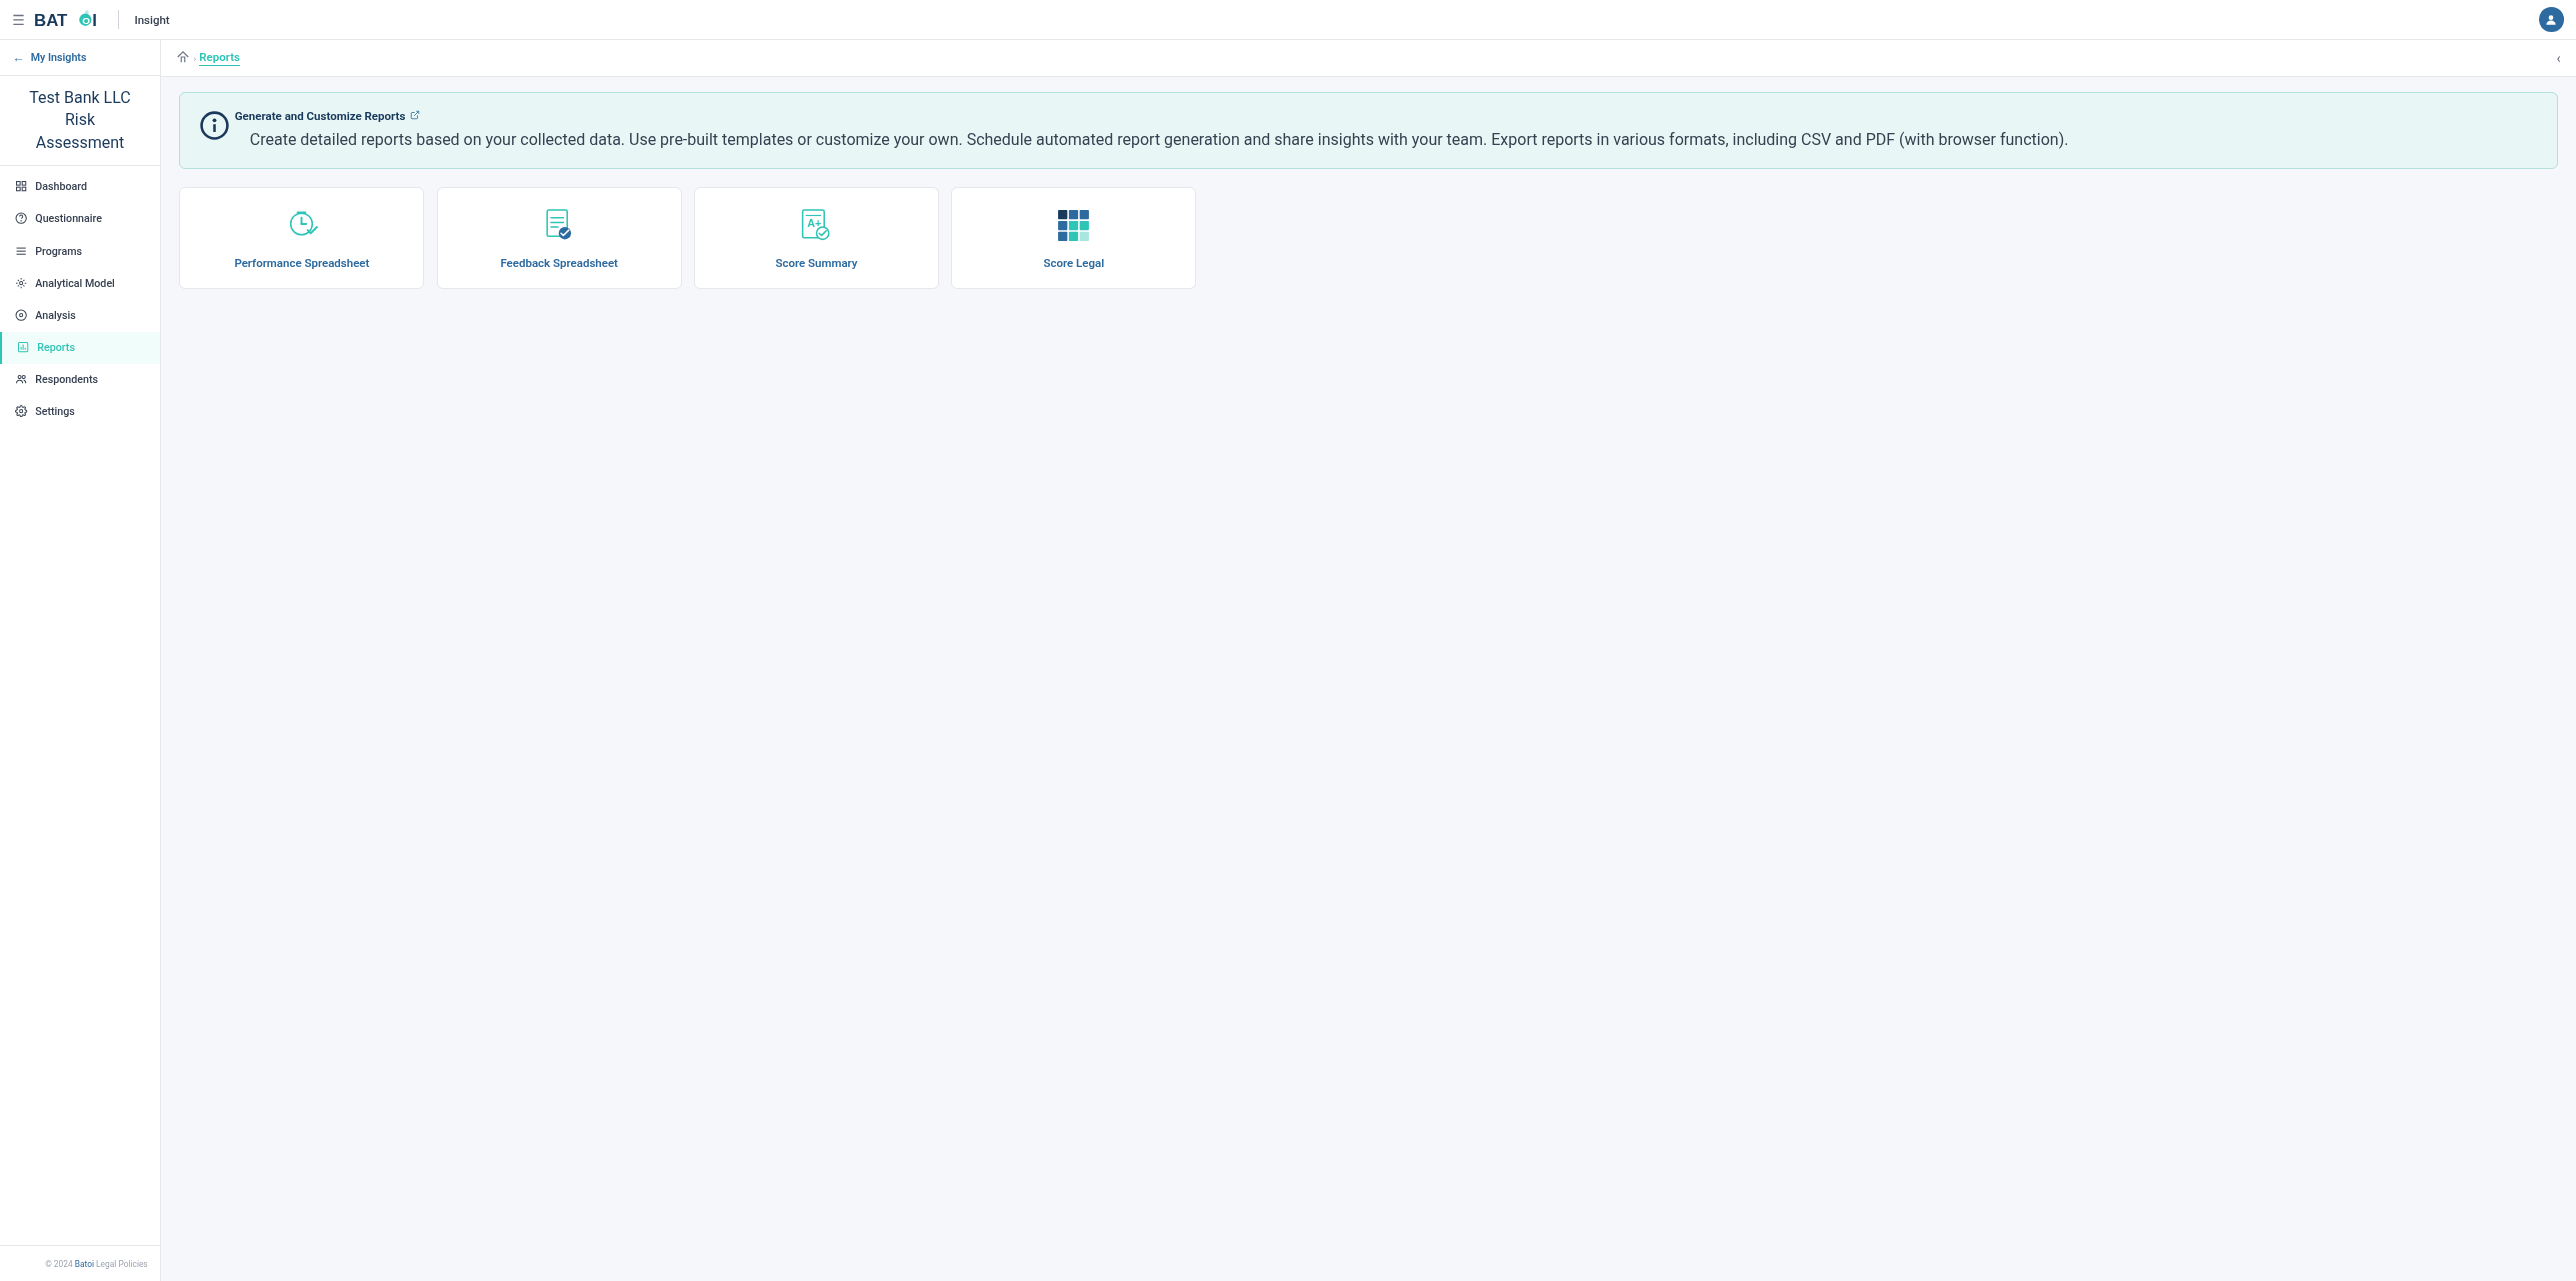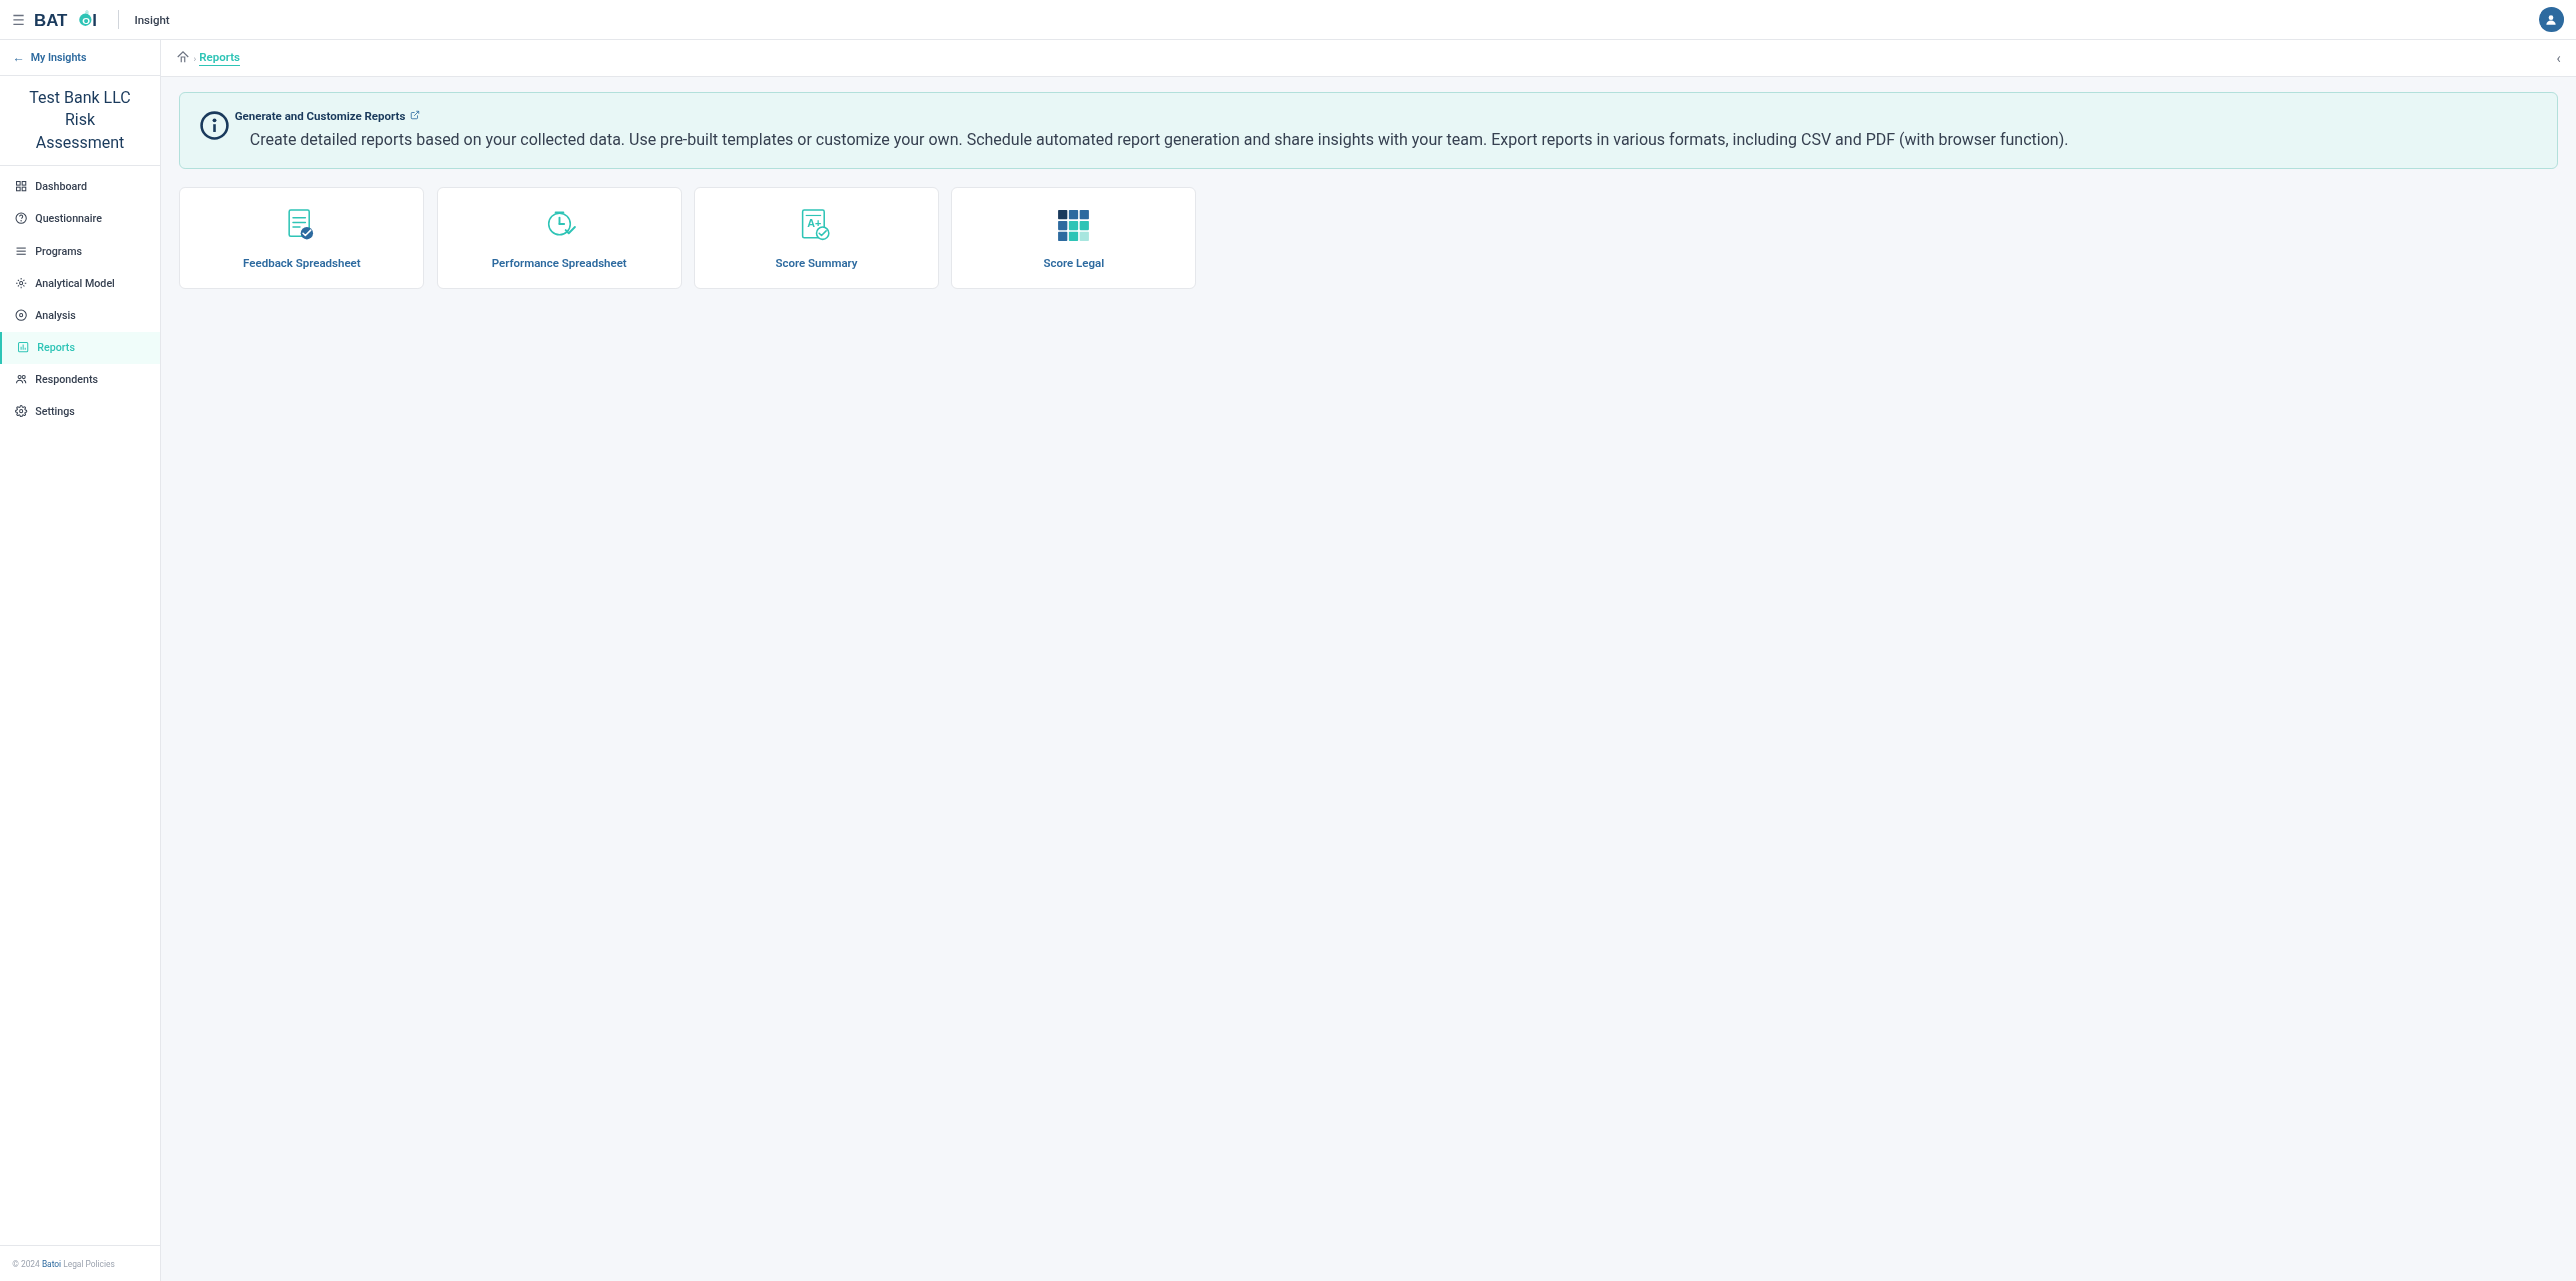--- a/index.html
+++ b/index.html
@@ -35,21 +35,21 @@
     }
     .sidebar-org-name { font-size: 16px; font-weight: 400; color: #1a3a5c; line-height: 1.4; }
     .sidebar-nav { padding: 6.1px 0; flex: 1; }
     .sidebar-item {
       display: flex; align-items: flex-start; gap: 7.7px; padding: 8.4px 15.3px;
       color: #374151; font-size: 10.7px; font-weight: 500; cursor: pointer;
       transition: background 0.15s;
     }
     .sidebar-item.active { color: #2ec4b6; border-left: 2.3px solid #2ec4b6; background: #f0fdfa; }
     .sidebar-item .icon { font-size: 12.3px; flex-shrink: 0; }
-    .sidebar-footer { padding: 12.3px; border-top: 0.8px solid #e5e7eb; font-size: 8.4px; color: #9ca3af; text-align: left; }
+    .sidebar-footer { padding: 12.3px; border-top: 0.8px solid #e5e7eb; font-size: 8.4px; color: #9ca3af; text-align: right; }
     .sidebar-footer a { color: #2d6a9f; text-decoration: none; }
 
     
     .main { flex: 1; display: flex; flex-direction: column; overflow: hidden; }
 
     
     .breadcrumb-bar {
       display: flex; align-items: center; background: #fff; border-bottom: 0.8px solid #e5e7eb;
       padding: 0 15.3px; height: 37px; flex-shrink: 0; justify-content: space-between;
     }
@@ -263,70 +263,70 @@
           </div>
           <div class="info-desc">Create detailed reports based on your collected data. Use pre-built templates or customize your own. Schedule automated report generation and share insights with your team. Export reports in various formats, including CSV and PDF (with browser function).</div>
         </div>
       </div>
 
       <div class="cards-grid">
 
         <div class="report-card">
           <span>
             <svg width="37" height="37" viewBox="0 0 48 48" fill="none">
+              <circle cx="24" cy="22" r="14" stroke="#2ec4b6" stroke-width="2" fill="none"></circle>
+
+              <line x1="24" y1="14" x2="24" y2="22" stroke="#2ec4b6" stroke-width="2.5" stroke-linecap="round"></line>
+              <line x1="24" y1="22" x2="30" y2="22" stroke="#2ec4b6" stroke-width="2.5" stroke-linecap="round"></line>
+
+              <line x1="19" y1="7" x2="29" y2="7" stroke="#2ec4b6" stroke-width="2.5" stroke-linecap="round"></line>
+
+              <path d="M32 30 l4 4 l8-8" stroke="#2ec4b6" stroke-width="2.5" fill="none" stroke-linecap="round" stroke-linejoin="round"></path>
+            </svg>
+          </span>
+          <span class="report-card-label">Performance Spreadsheet</span>
+        </div>
+
+        <div class="report-card">
+          <span>
+            <svg width="37" height="37" viewBox="0 0 48 48" fill="none">
 
               <rect x="8" y="4" width="26" height="34" rx="2" stroke="#2ec4b6" stroke-width="2" fill="none"></rect>
 
               <line x1="13" y1="14" x2="29" y2="14" stroke="#2ec4b6" stroke-width="2" stroke-linecap="round"></line>
               <line x1="13" y1="20" x2="29" y2="20" stroke="#2ec4b6" stroke-width="2" stroke-linecap="round"></line>
               <line x1="13" y1="26" x2="22" y2="26" stroke="#2ec4b6" stroke-width="2" stroke-linecap="round"></line>
 
               <circle cx="31" cy="34" r="8" fill="#2d6a9f"></circle>
               <path d="M26 34 l3 3 l7-7" stroke="#fff" stroke-width="2" fill="none" stroke-linecap="round" stroke-linejoin="round"></path>
             </svg>
           </span>
           <span class="report-card-label">Feedback Spreadsheet</span>
         </div>
 
         <div class="report-card">
           <span>
             <svg width="37" height="37" viewBox="0 0 48 48" fill="none">
-              <circle cx="24" cy="22" r="14" stroke="#2ec4b6" stroke-width="2" fill="none"></circle>
-
-              <line x1="24" y1="14" x2="24" y2="22" stroke="#2ec4b6" stroke-width="2.5" stroke-linecap="round"></line>
-              <line x1="24" y1="22" x2="30" y2="22" stroke="#2ec4b6" stroke-width="2.5" stroke-linecap="round"></line>
-
-              <line x1="19" y1="7" x2="29" y2="7" stroke="#2ec4b6" stroke-width="2.5" stroke-linecap="round"></line>
-
-              <path d="M32 30 l4 4 l8-8" stroke="#2ec4b6" stroke-width="2.5" fill="none" stroke-linecap="round" stroke-linejoin="round"></path>
+
+              <rect x="6" y="4" width="28" height="36" rx="2" stroke="#2ec4b6" stroke-width="2" fill="none"></rect>
+              <text x="12" y="26" font-size="14" font-weight="700" fill="#2ec4b6" font-family="Arial">A+</text>
+
+              <circle cx="32" cy="34" r="8" stroke="#2ec4b6" stroke-width="2" fill="white"></circle>
+              <path d="M27.5 34 l3 3 l6-6" stroke="#2ec4b6" stroke-width="2" fill="none" stroke-linecap="round" stroke-linejoin="round"></path>
+
+              <line x1="10" y1="11" x2="30" y2="11" stroke="#2ec4b6" stroke-width="1.5"></line>
             </svg>
           </span>
-          <span class="report-card-label">Performance Spreadsheet</span>
+          <span class="report-card-label">Score Summary</span>
         </div>
 
         <div class="report-card">
           <span>
             <svg width="37" height="37" viewBox="0 0 48 48" fill="none">
 
-              <rect x="6" y="4" width="28" height="36" rx="2" stroke="#2ec4b6" stroke-width="2" fill="none"></rect>
-              <text x="12" y="26" font-size="14" font-weight="700" fill="#2ec4b6" font-family="Arial">A+</text>
-
-              <circle cx="32" cy="34" r="8" stroke="#2ec4b6" stroke-width="2" fill="white"></circle>
-              <path d="M27.5 34 l3 3 l6-6" stroke="#2ec4b6" stroke-width="2" fill="none" stroke-linecap="round" stroke-linejoin="round"></path>
-
-              <line x1="10" y1="11" x2="30" y2="11" stroke="#2ec4b6" stroke-width="1.5"></line>
-            </svg>
-          </span>
-          <span class="report-card-label">Score Summary</span>
-        </div>
-
-        <div class="report-card">
-          <span>
-            <svg width="37" height="37" viewBox="0 0 48 48" fill="none">
-
               <rect x="4" y="4" width="12" height="12" rx="1" fill="#1a3a5c"></rect>
               <rect x="18" y="4" width="12" height="12" rx="1" fill="#2d6a9f"></rect>
               <rect x="32" y="4" width="12" height="12" rx="1" fill="#2d6a9f"></rect>
 
               <rect x="4" y="18" width="12" height="12" rx="1" fill="#2d6a9f"></rect>
               <rect x="18" y="18" width="12" height="12" rx="1" fill="#2ec4b6"></rect>
               <rect x="32" y="18" width="12" height="12" rx="1" fill="#2ec4b6"></rect>
 
               <rect x="4" y="32" width="12" height="12" rx="1" fill="#2d6a9f"></rect>
               <rect x="18" y="32" width="12" height="12" rx="1" fill="#2ec4b6"></rect>

